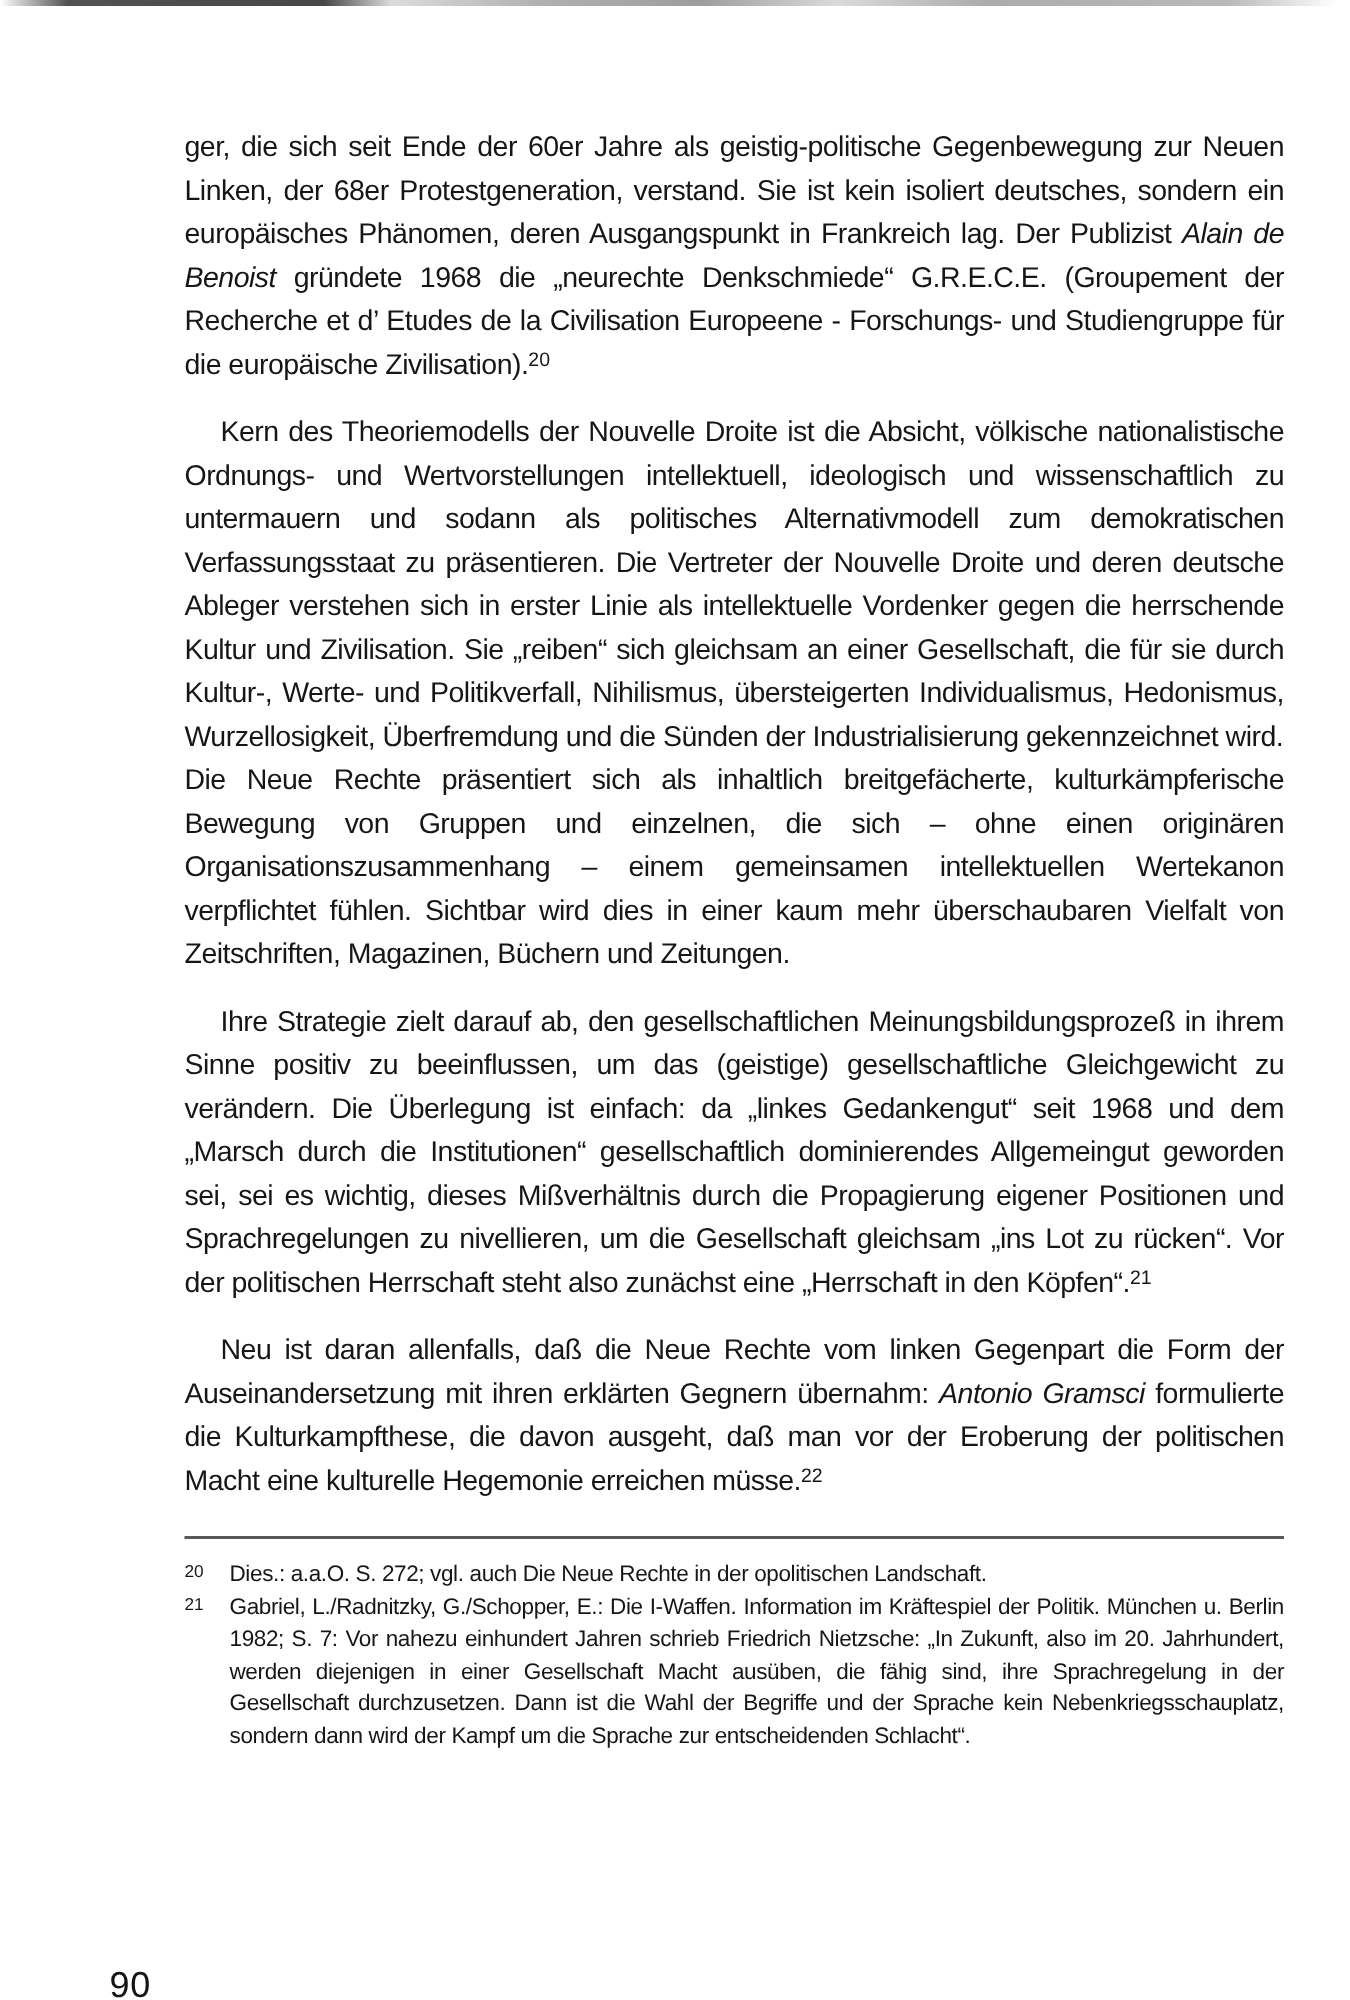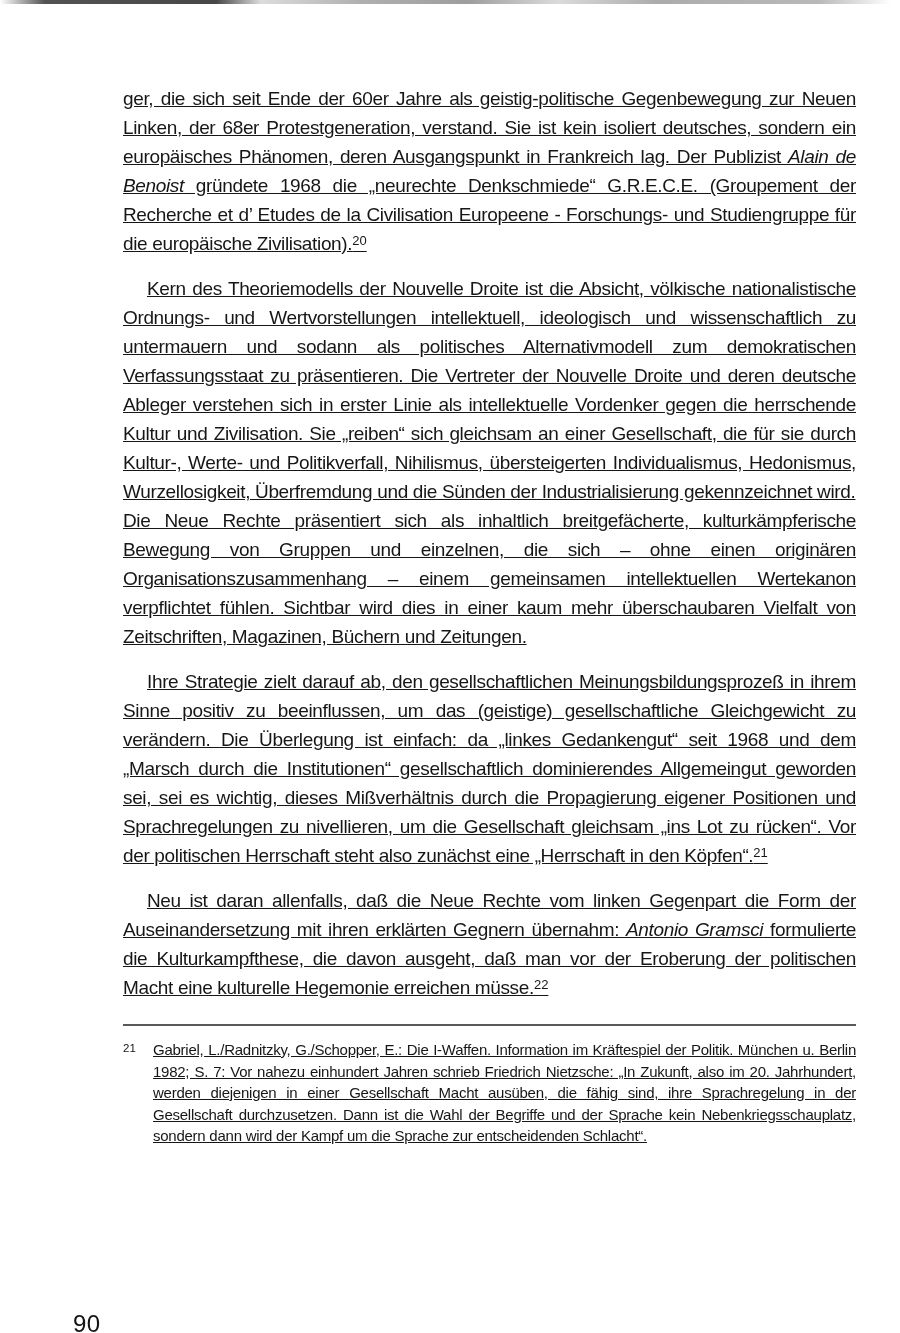--- a/index.html
+++ b/index.html
@@ -29,21 +29,20 @@
       rgba(70,70,70,.45) 73%,
       rgba(80,80,80,.4) 91%,
       rgba(20,20,20,0) 99%);
   }
 
   .text-col {
     position: absolute;
     left: 123px;
     top: 84px;
     width: 733px;
-    text-decoration: underline;
   }
 
   p.body-par {
     margin: 0;
     font-size: 19px;
     line-height: 29px;
     text-align: justify;
     letter-spacing: -0.35px;
   }
   p.body-par.ind { text-indent: 24px; margin-top: 16px; }
@@ -122,19 +121,22 @@
   <p class="body-par"><span>Die Neue Rechte präsentiert sich als inhaltlich breitgefächerte, kulturkämpferische Bewegung von Gruppen und einzelnen, die sich – ohne einen originären Organisationszusammenhang – einem gemeinsamen intellektuellen Wertekanon verpflichtet fühlen. Sichtbar wird dies in einer kaum mehr überschaubaren Vielfalt von Zeitschriften, Magazinen, Büchern und Zeitungen.</span></p>
 
   <p class="body-par ind"><span>Ihre Strategie zielt darauf ab, den gesellschaftlichen Meinungsbildungsprozeß in ihrem Sinne positiv zu beeinflussen, um das (geistige) gesellschaftliche Gleichgewicht zu verändern. Die Überlegung ist einfach: da „linkes Gedankengut“ seit 1968 und dem „Marsch durch die Institutionen“ gesellschaftlich dominierendes Allgemeingut geworden sei, sei es wichtig, dieses Mißverhältnis durch die Propagierung eigener Positionen und Sprachregelungen zu nivellieren, um die Gesellschaft gleichsam „ins Lot zu rücken“. Vor der politischen Herrschaft steht also zunächst eine „Herrschaft in den Köpfen“.</span><sup>21</sup></p>
 
   <p class="body-par ind"><span>Neu ist daran allenfalls, daß die Neue Rechte vom linken Gegenpart die Form der Auseinandersetzung mit ihren erklärten Gegnern übernahm: </span><em>Antonio Gramsci</em><span> formulierte die Kulturkampfthese, die davon ausgeht, daß man vor der Eroberung der politischen Macht eine kulturelle Hegemonie erreichen müsse.</span><sup>22</sup></p>
 
   <hr class="fn-rule">
 
   <div class="footnotes">
     <p class="fn">
+      <sup>20</sup><span>Dies.: a.a.O. S. 272; vgl. auch Die Neue Rechte in der opolitischen Landschaft.</span>
+    </p>
+    <p class="fn">
       <sup>21</sup><span>Gabriel, L./Radnitzky, G./Schopper, E.: Die I-Waffen. Information im Kräftespiel der Politik. München u. Berlin 1982; S. 7: Vor nahezu einhundert Jahren schrieb Friedrich Nietzsche: „In Zukunft, also im 20. Jahrhundert, werden diejenigen in einer Gesellschaft Macht ausüben, die fähig sind, ihre Sprachregelung in der Gesellschaft durchzusetzen. Dann ist die Wahl der Begriffe und der Sprache kein Nebenkriegsschauplatz, sondern dann wird der Kampf um die Sprache zur entscheidenden Schlacht“.</span>
     </p>
   </div>
 
 </div>
 
 <div class="page-num">90</div>
 
 </body></html>

